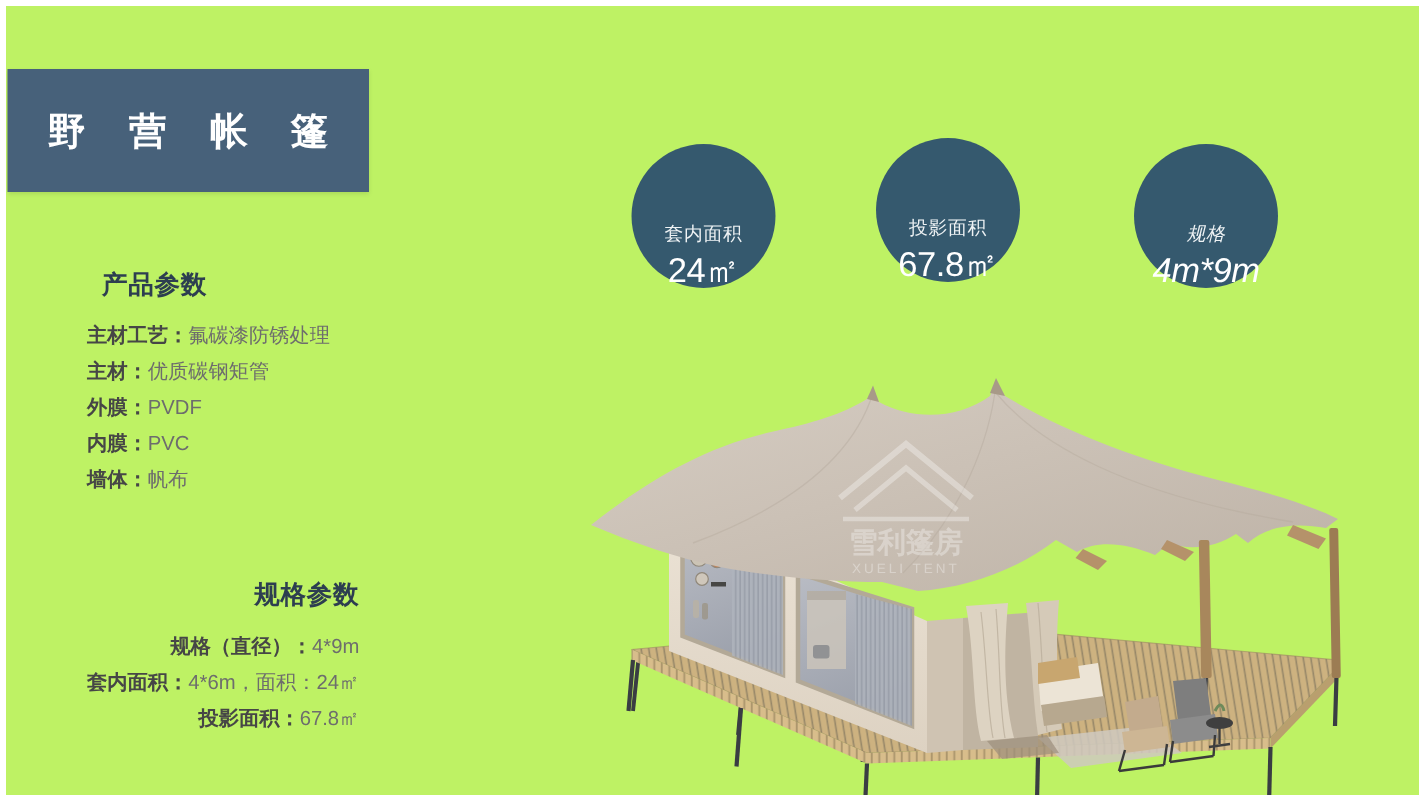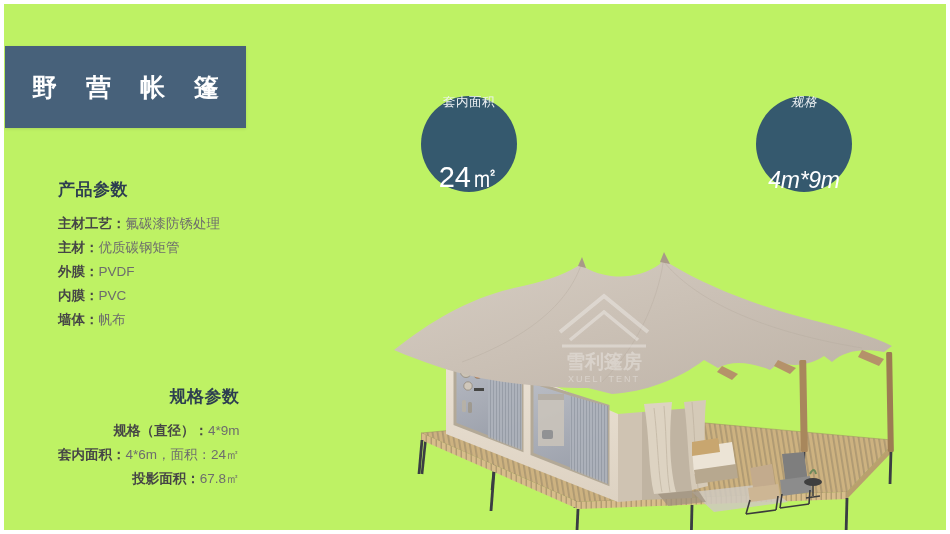--- a/index.html
+++ b/index.html
@@ -41,20 +41,21 @@
   .spec-section { position: absolute; left: 54px; }
   #product-params { top: 174px; }
   #size-params    { top: 381px; text-align: right; }
 
   .section-heading {
     font-size: 17px;
     font-weight: bold;
     color: #2d3e50;
     margin-bottom: 11px;
     letter-spacing: .5px;
+    margin-left: 10px;
   }
   .spec-row {
     font-size: 13.5px;
     line-height: 24px;
     white-space: nowrap;
     color: #6d6d6d;
   }
   .spec-label {
     font-weight: bold;
     color: #464646;
@@ -64,32 +65,32 @@
   
   .stat-circle {
     position: absolute;
     width: 96px; height: 96px;
     border-radius: 50%;
     background: #35596e;
     color: #ffffff;
     display: flex;
     flex-direction: column;
     align-items: center;
-    justify-content: space-between;
+    justify-content: flex-end;
     text-align: center;
     line-height: 1;
   }
   .stat-circle .stat-label {
     font-size: 12.5px;
     letter-spacing: .5px;
     margin-bottom: 7px;
     color: #eef2f4;
   }
   .stat-circle .stat-value {
-    font-size: 29px;
+    font-size: 23px;
     letter-spacing: -.3px;
     white-space: nowrap;
   }
   .stat-circle.small-value .stat-value { font-size: 23px; }
   #stat-0 { left: 417px; top: 92px; }
   #stat-1 { left: 580px; top: 88px; }
   #stat-2 { left: 752px; top: 92px; font-style: italic; }
 
   
   #tent-figure {
@@ -104,20 +105,24 @@
 
 <div id="page">
 
   <div id="title-banner">
     <span class="title-text">野 营 帐 篷</span>
   </div>
 
   <div class="stat-circle" id="stat-0">
     <span class="stat-label">套内面积</span>
     <span class="stat-value">24㎡</span>
+  </div>
+  <div class="stat-circle" id="stat-1">
+    <span class="stat-label">投影面积</span>
+    <span class="stat-value">67.8㎡</span>
   </div>
   <div class="stat-circle small-value" id="stat-2">
     <span class="stat-label">规格</span>
     <span class="stat-value">4m*9m</span>
   </div>
 
   <div class="spec-section" id="product-params">
     <div class="section-heading">产品参数</div>
     <div class="spec-row">
       <span class="spec-label">主材工艺：</span><span class="spec-value">氟碳漆防锈处理</span>

